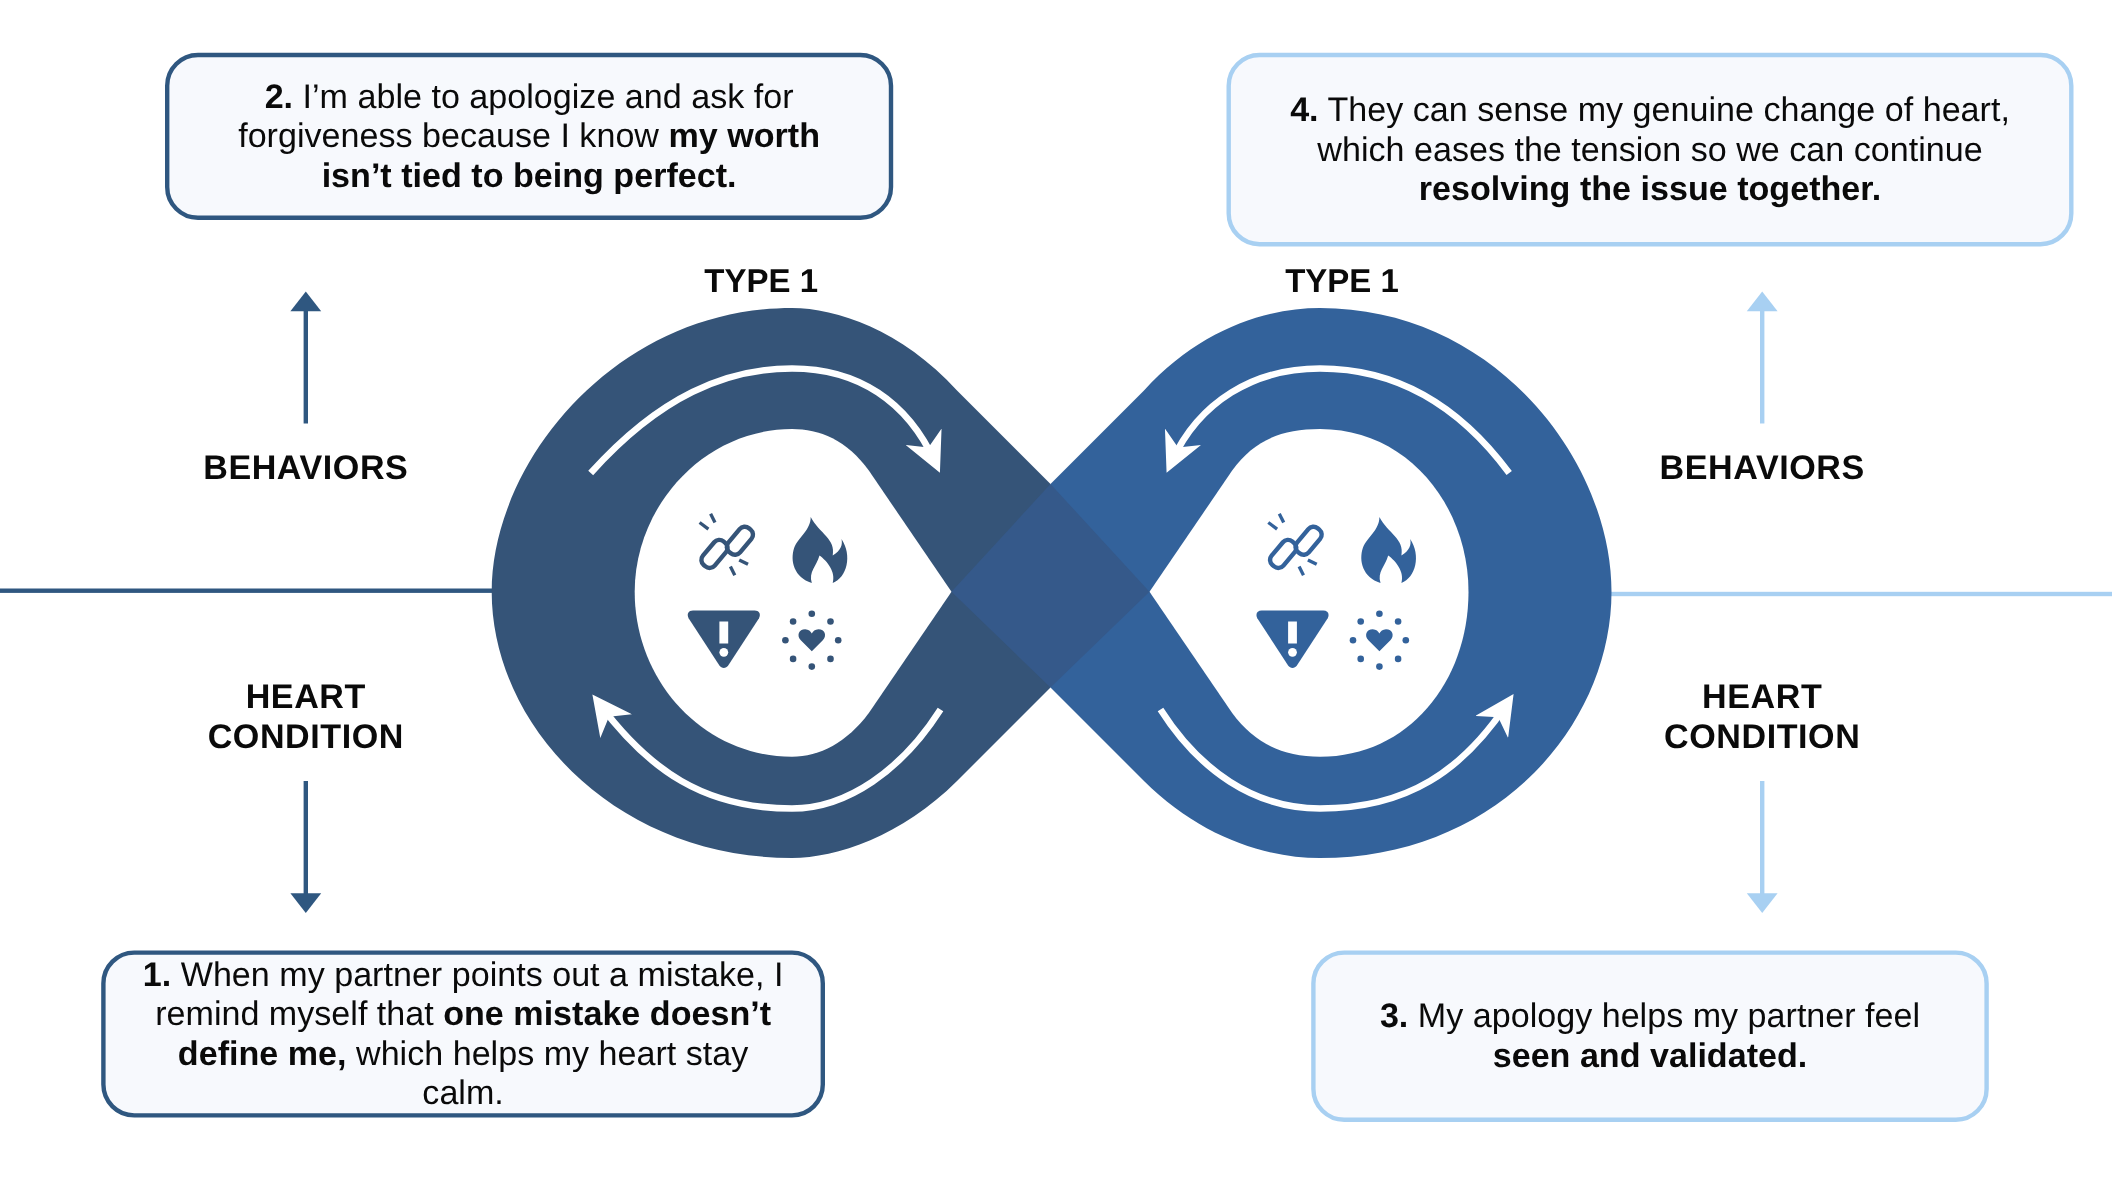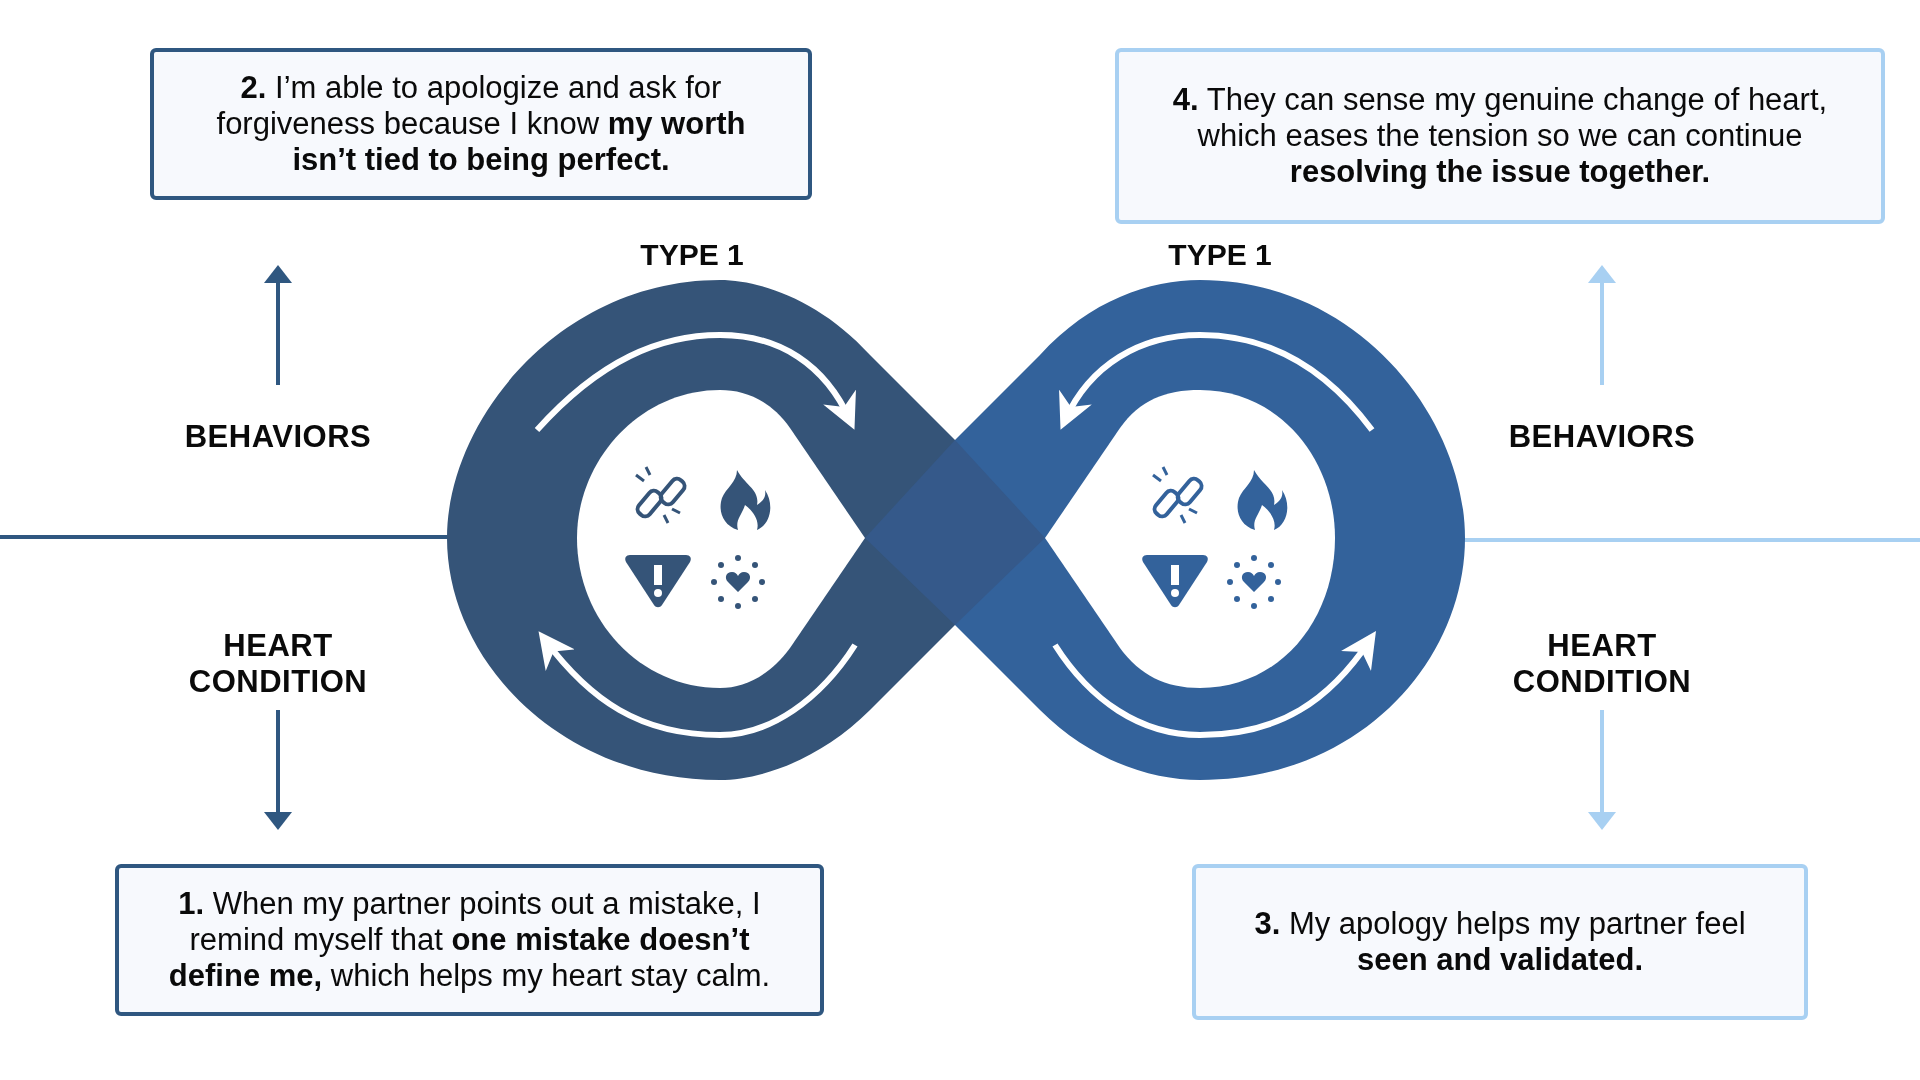--- a/index.html
+++ b/index.html
@@ -1,29 +1,29 @@
 <!DOCTYPE html>
 <html><head>
   <meta charset="utf-8">
   <style>
     html, body { margin: 0; padding: 0; background: #ffffff; }
     body { width: 1920px; height: 1080px; position: relative; overflow: hidden;
            font-family: "Liberation Sans", "DejaVu Sans", sans-serif; color: #0a0a0a; }
     .card { position: absolute; box-sizing: border-box; background: #f7f9fd;
-            border-radius: 6px; display: flex; align-items: center; justify-content: flex-end;
+            border-radius: 30px; display: flex; align-items: center; justify-content: flex-end;
             text-align: center; font-size: 31px; line-height: 36px; padding: 0 28px; }
     .card.dark { border: 4px solid #2f5780; }
     .card.light { border: 4px solid #a8d0f2; }
     .card b { font-weight: 700; }
     #card-2 { left: 150px; top: 48px; width: 662px; height: 152px; }
     #card-4 { left: 1115px; top: 48px; width: 770px; height: 176px; }
-    #card-1 { left: 92px; top: 864px; width: 709px; height: 152px; margin-left: 23px; }
+    #card-1 { left: 92px; top: 864px; width: 658px; height: 152px; }
     #card-3 { left: 1192px; top: 864px; width: 616px; height: 156px; }
     .label { position: absolute; font-weight: 700; font-size: 31px; line-height: 36px;
-             text-align: center; letter-spacing: 0.5px; width: 300px; margin-top: 12px; }
+             text-align: center; letter-spacing: 0.5px; width: 300px; }
     .hline { position: absolute; height: 4px; }
     svg.diagram { position: absolute; left: 0; top: 0; }
   </style>
 </head>
 <body>
 
 <div class="hline" style="left:0; top:535px; width:460px; background:#2f5780;"></div>
 <div class="hline" style="left:1460px; top:538px; width:460px; background:#a8d0f2;"></div>
 
 <svg class="diagram" width="1920" height="1080" viewBox="0 0 1920 1080">

